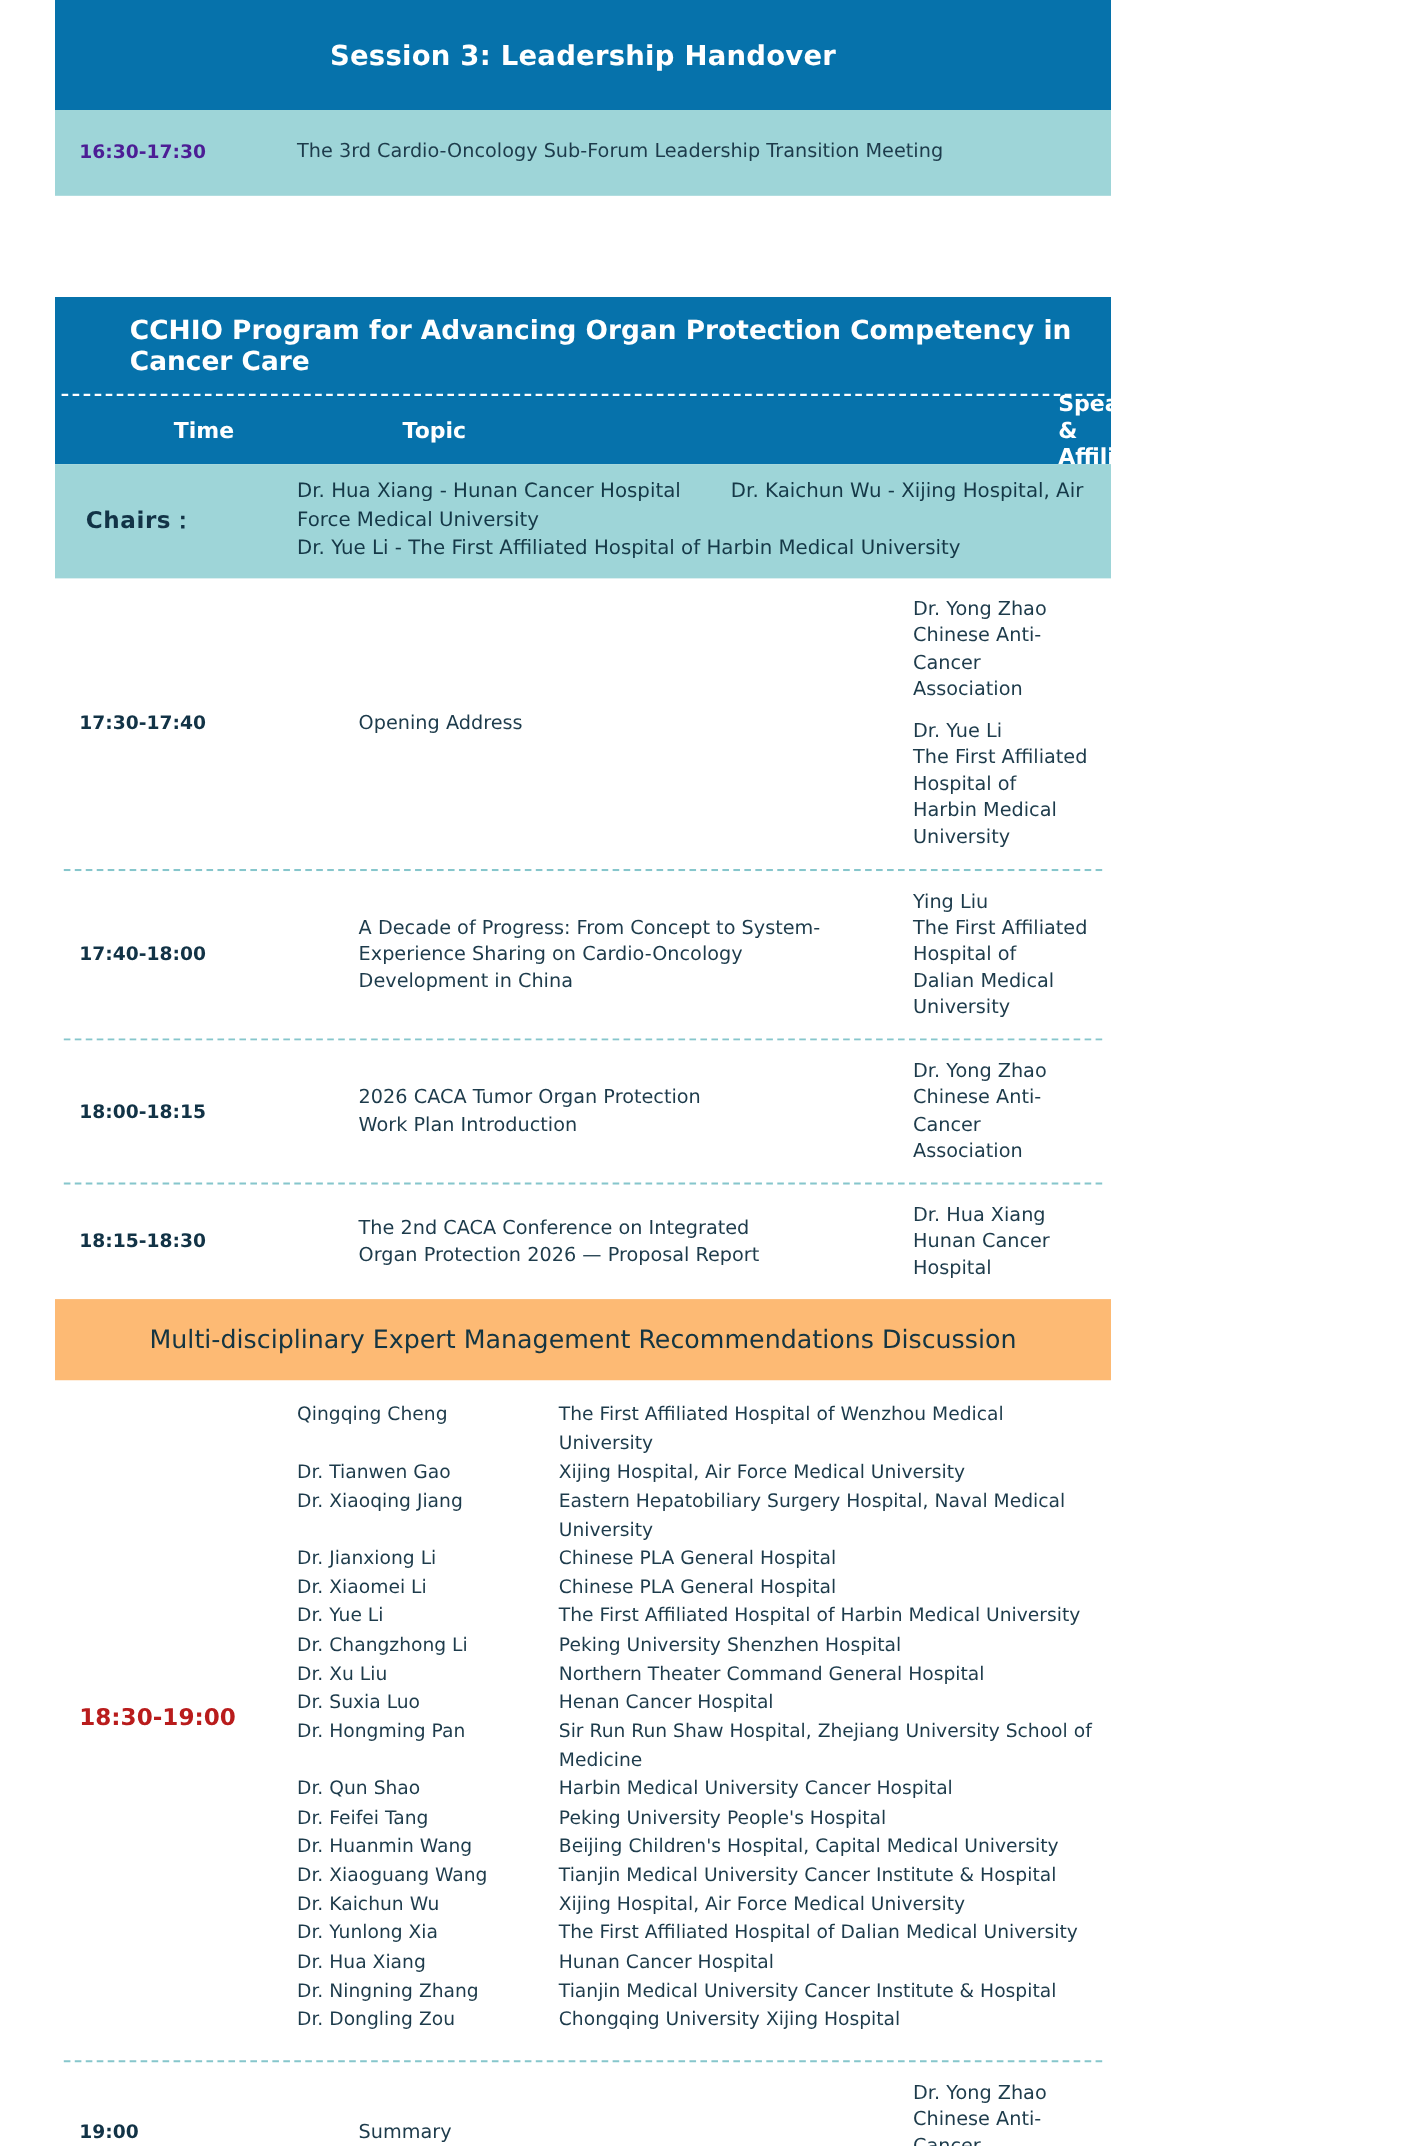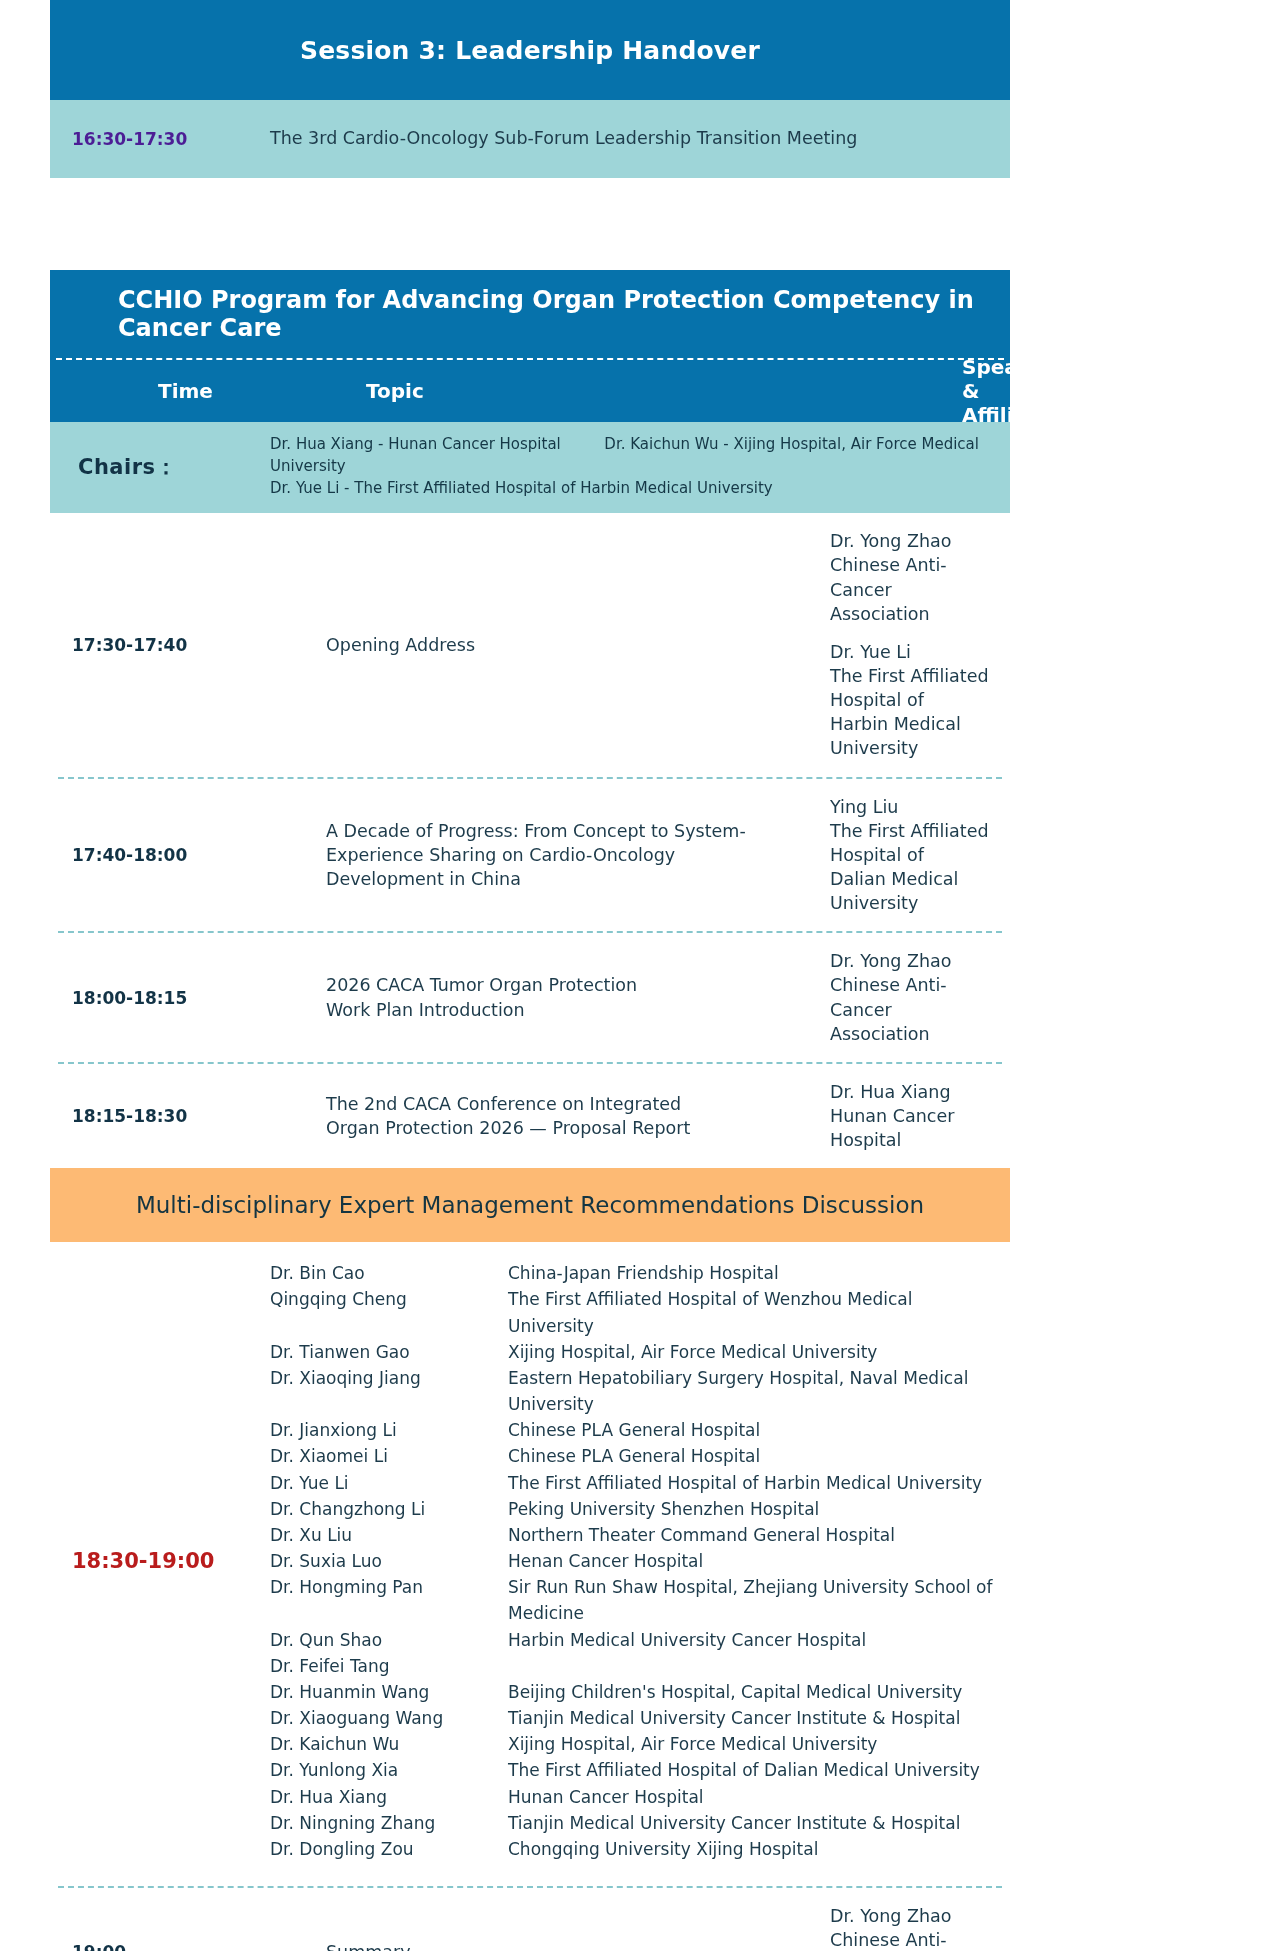--- a/index.html
+++ b/index.html
@@ -93,21 +93,21 @@
     width: 220px;
     flex: 0 0 220px;
     padding-left: 28px;
     font-size: 21px;
     font-weight: bold;
     color: #123346;
     letter-spacing: .5px;
   }
   .chairs-lines {
     flex: 1 1 auto;
-    font-size: 15px;
+    font-size: 18px;
     color: #153847;
     line-height: 1.45;
     padding-right: 20px;
   }
   .chairs-lines .gap { display: inline-block; width: 34px; }
 
   
   .prow {
     display: flex;
     align-items: center;
@@ -292,24 +292,20 @@
           </div>
         </div>
       </div>
 
     <div class="mdt-banner">Multi-disciplinary Expert Management Recommendations Discussion</div>
 
     <div class="disc-row">
       <div class="disc-time">18:30-19:00</div>
       <div class="disc-list" id="discussion-list">
           <div class="disc-item">
-            <div class="disc-name">Dr. Bin Cao</div>
-            <div class="disc-aff">China-Japan Friendship Hospital</div>
-          </div>
-          <div class="disc-item">
             <div class="disc-name">Qingqing Cheng</div>
             <div class="disc-aff">The First Affiliated Hospital of Wenzhou Medical University</div>
           </div>
           <div class="disc-item">
             <div class="disc-name">Dr. Tianwen Gao</div>
             <div class="disc-aff">Xijing Hospital, Air Force Medical University</div>
           </div>
           <div class="disc-item">
             <div class="disc-name">Dr. Xiaoqing Jiang</div>
             <div class="disc-aff">Eastern Hepatobiliary Surgery Hospital, Naval Medical University</div>
@@ -341,20 +337,21 @@
           <div class="disc-item">
             <div class="disc-name">Dr. Hongming Pan</div>
             <div class="disc-aff">Sir Run Run Shaw Hospital, Zhejiang University School of Medicine</div>
           </div>
           <div class="disc-item">
             <div class="disc-name">Dr. Qun Shao</div>
             <div class="disc-aff">Harbin Medical University Cancer Hospital</div>
           </div>
           <div class="disc-item">
             <div class="disc-name">Dr. Feifei Tang</div>
+            <div class="disc-aff">Peking University People's Hospital</div>
           </div>
           <div class="disc-item">
             <div class="disc-name">Dr. Huanmin Wang</div>
             <div class="disc-aff">Beijing Children's Hospital, Capital Medical University</div>
           </div>
           <div class="disc-item">
             <div class="disc-name">Dr. Xiaoguang Wang</div>
             <div class="disc-aff">Tianjin Medical University Cancer Institute &amp; Hospital</div>
           </div>
           <div class="disc-item">

